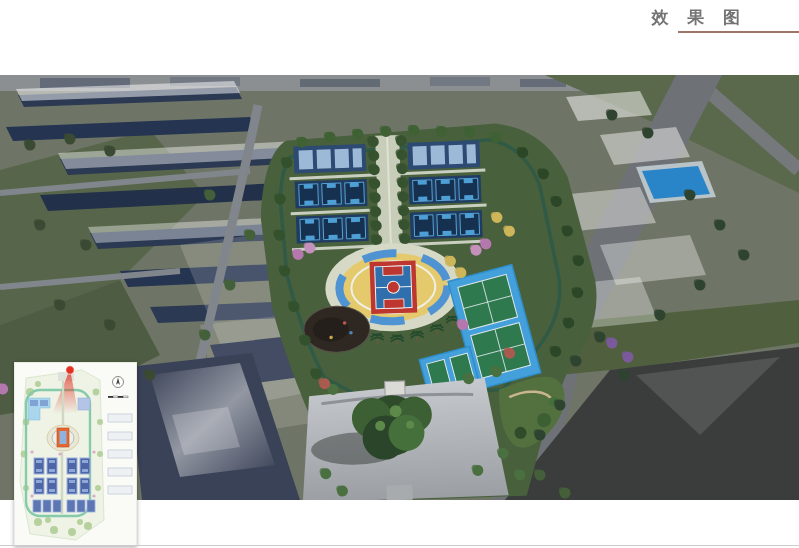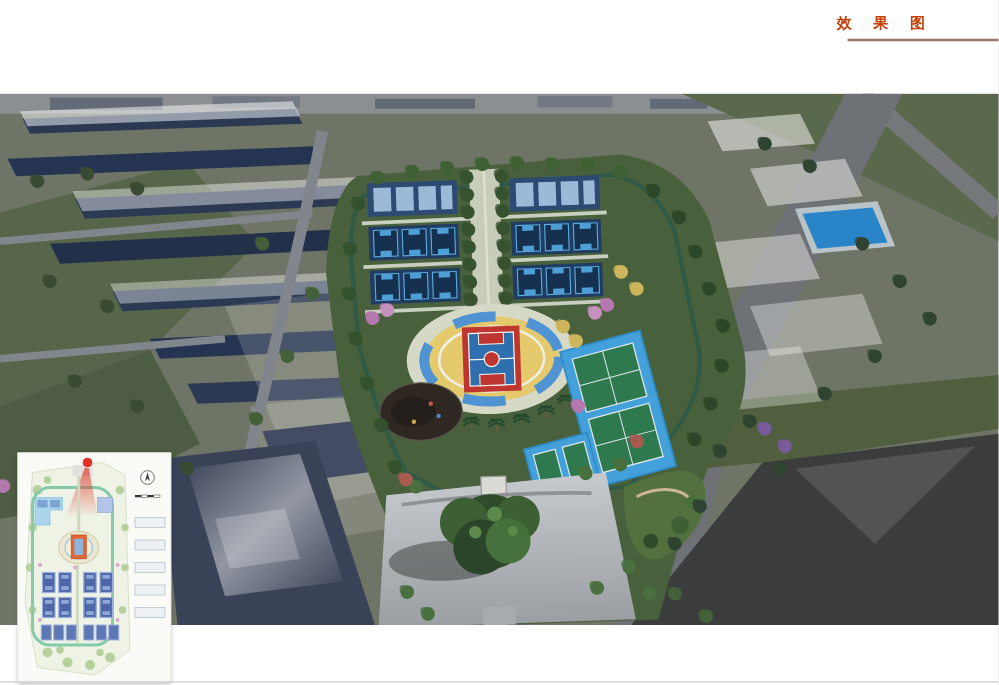--- a/index.html
+++ b/index.html
@@ -1,17 +1,17 @@
 <!DOCTYPE html>
 <html><head>
 <meta charset="utf-8">
 <style>
   html,body{margin:0;padding:0;background:#e8e8e8;font-family:"Liberation Sans","DejaVu Sans",sans-serif;}
   .page{position:relative;width:799px;height:548px;background:#ffffff;overflow:hidden;margin:0 auto;}
-  .sheet-title{position:absolute;top:7px;right:52px;font-size:12px;font-weight:600;letter-spacing:7px;color:#c2410c;line-height:22px;white-space:nowrap;}
+  .sheet-title{position:absolute;top:7px;right:52px;font-size:17px;font-weight:600;letter-spacing:7px;color:#737373;line-height:22px;white-space:nowrap;}
   .title-underline{position:absolute;top:31px;left:678px;right:0;height:2px;background:#9d7568;}
   .bottom-rule{position:absolute;left:0;right:0;top:545px;height:1px;background:#cccccc;}
   .render-wrap{position:absolute;left:0;top:75px;width:799px;height:425px;}
   .render-wrap svg{display:block;}
   .inset{position:absolute;left:14px;top:362px;width:123px;height:184px;background:#fafaf6;box-shadow:0 1px 4px rgba(0,0,0,.35);}
   .inset svg{display:block;}
 </style>
 </head>
 <body>
 

